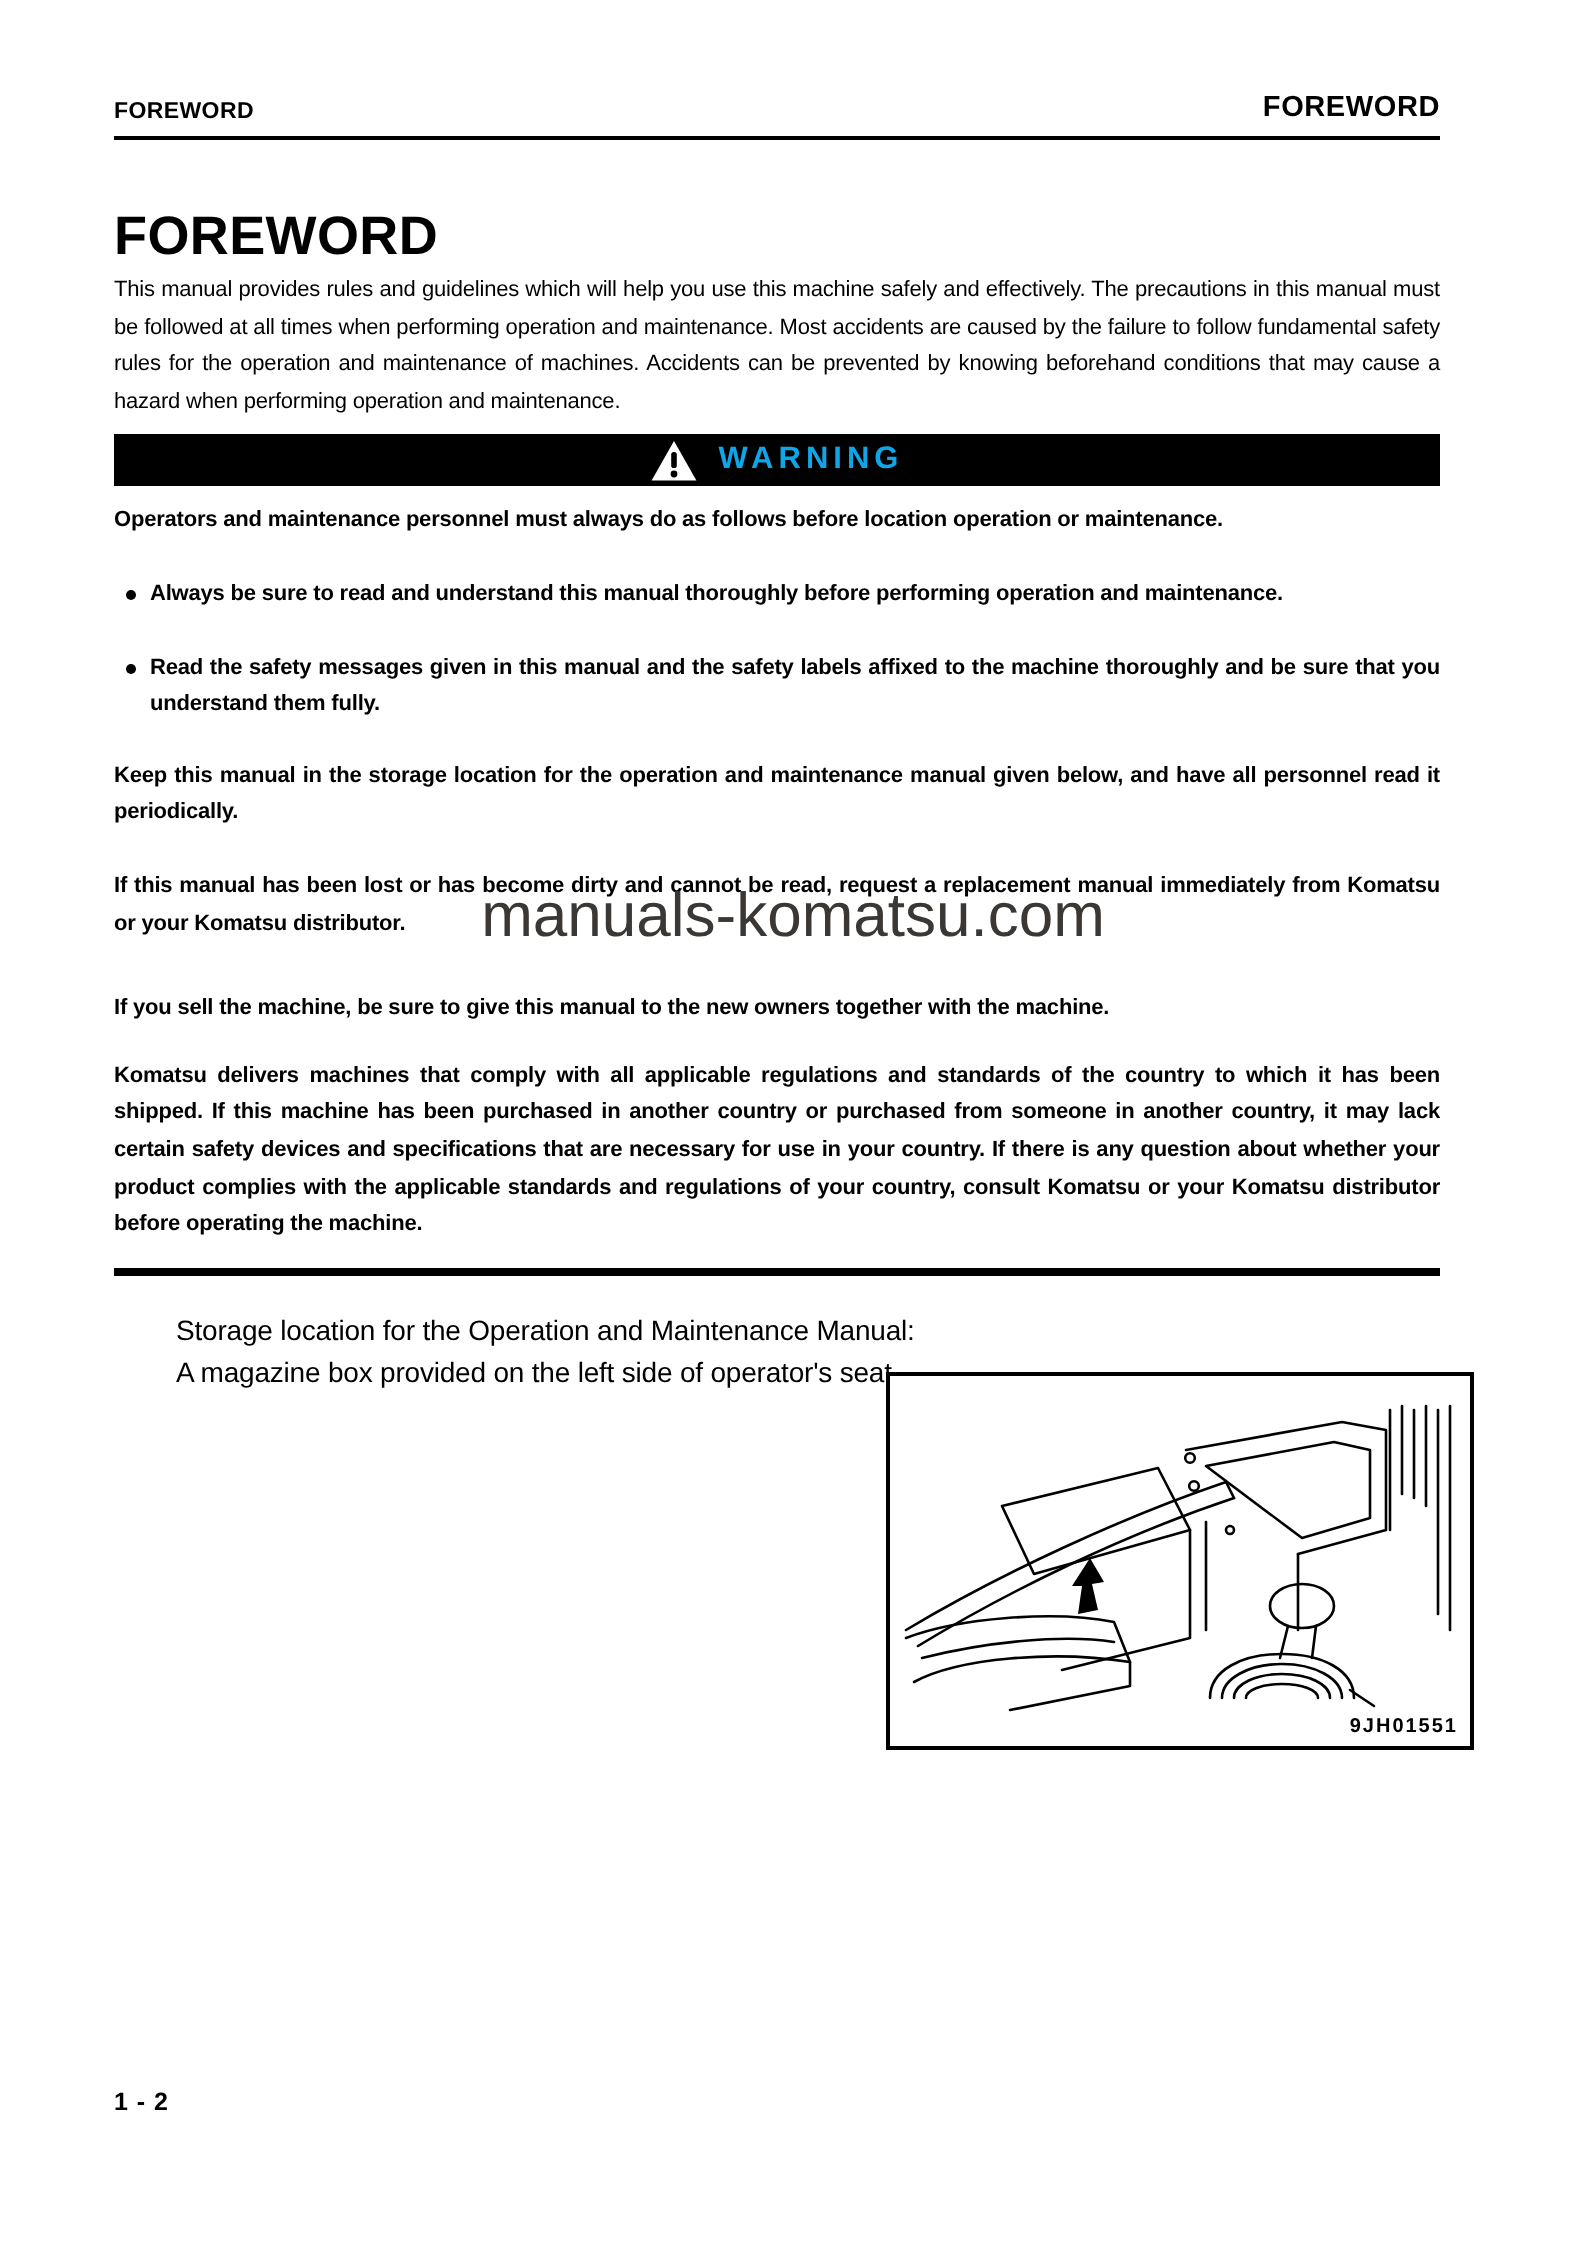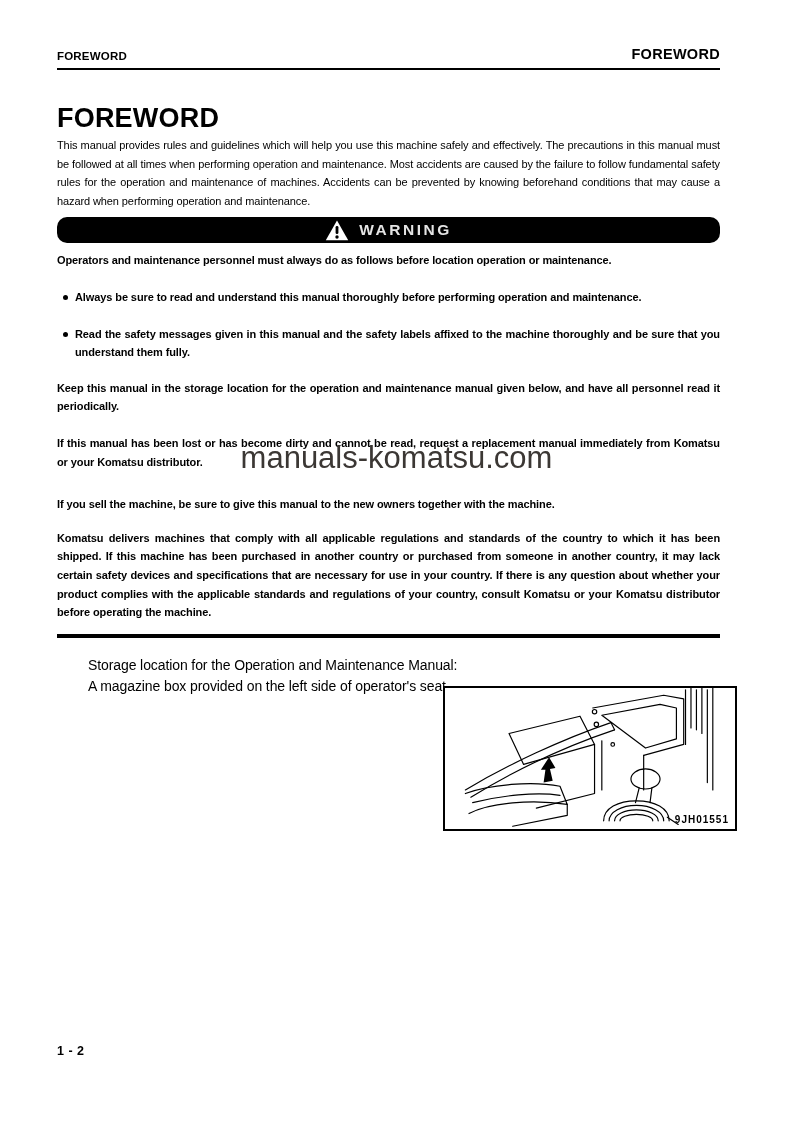--- a/index.html
+++ b/index.html
@@ -30,22 +30,22 @@
   p{margin:0;}
   .body-text{
     font-size:11px;line-height:18.6px;letter-spacing:-0.1px;
     text-align:justify;
   }
   .intro{margin-top:3px;font-weight:400;}
   .semi{font-weight:600;}
 
   
   .warning-banner{
-    margin-top:7px;height:26px;background:#000;color:#e5e5e5;
-    display:flex;align-items:center;justify-content:center;gap:10px;border-radius:10px;
+    margin-top:7px;height:26px;background:#000;color:#0ea5e9;
+    display:flex;align-items:center;justify-content:center;gap:10px;
   }
   .warn-icon{display:flex;align-items:center;}
   .warn-label{font-size:15.5px;font-weight:700;letter-spacing:2.5px;}
 
   .warning-lead{margin-top:8px;}
 
   
   ul.warn-list{list-style:none;margin:18px 0 0 0;padding:0;}
   ul.warn-list li{position:relative;padding-left:18px;margin-top:18px;}
   ul.warn-list li:first-child{margin-top:17px;}
@@ -58,21 +58,21 @@
   .para-sell{margin-top:24px;}
   .para-komatsu{margin-top:15px;}
 
   .section-rule{height:4px;background:#000;margin-top:12px;}
 
   
   .storage-note{margin-top:17px;margin-left:31px;font-size:14px;line-height:21.5px;font-weight:400;letter-spacing:-0.1px;}
 
   
   .figure-box{
-    position:absolute;left:443px;top:686px;width:294px;height:145px;
+    position:absolute;left:443px;top:686px;width:294px;height:189px;
     border:2px solid #000;box-sizing:border-box;background:#fff;
   }
   .figure-box svg{display:block;width:100%;height:100%;}
   .figure-code{
     position:absolute;right:6px;bottom:4px;
     font-size:10px;letter-spacing:1px;font-weight:600;
   }
 
   
   .watermark{

